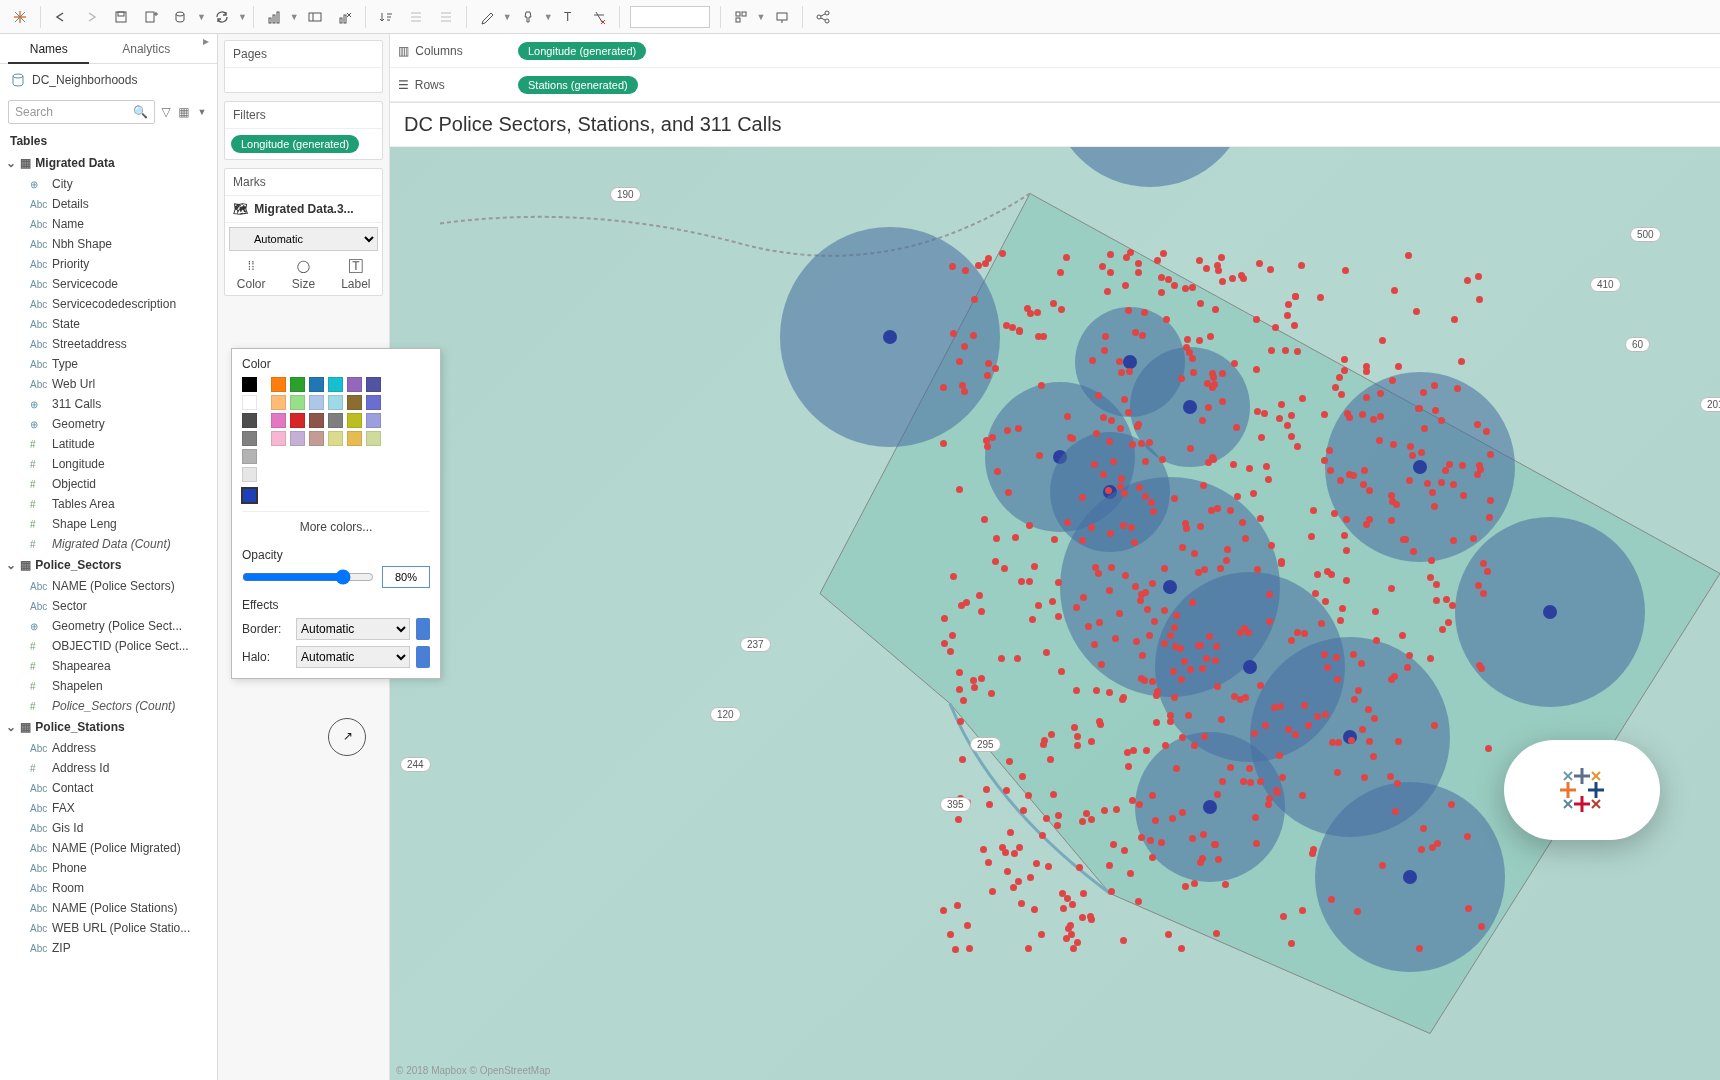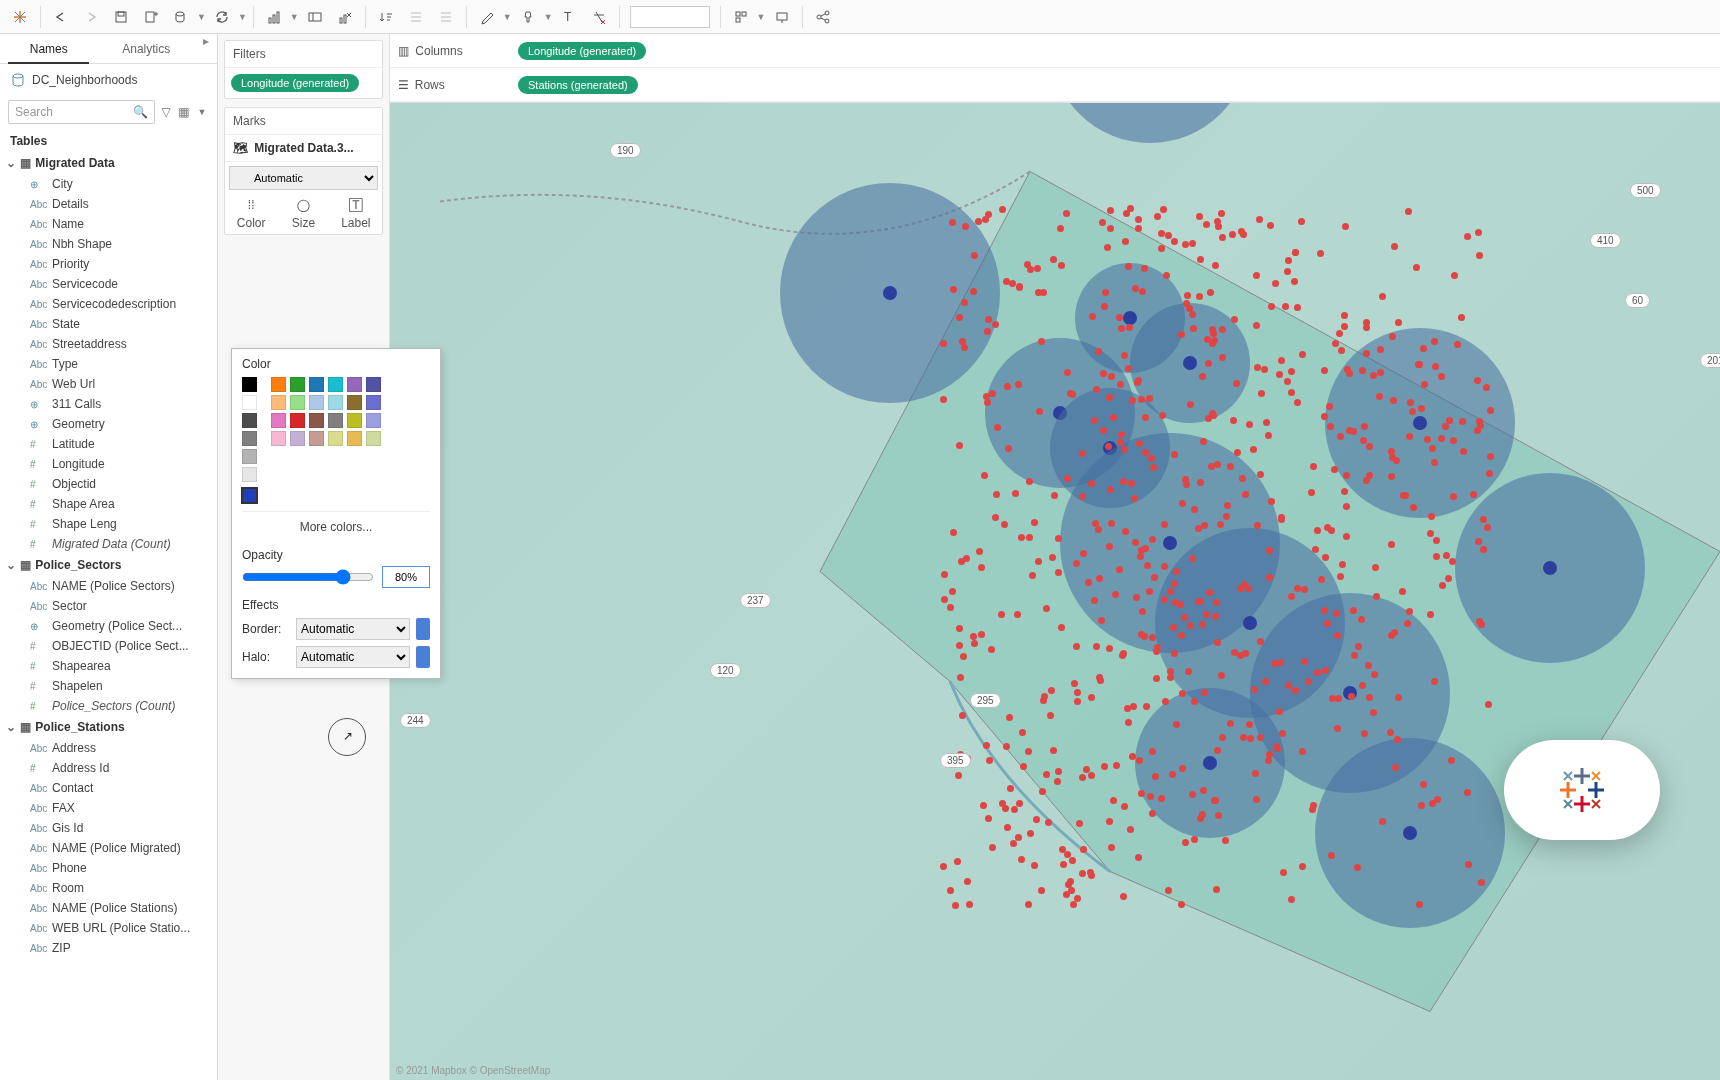--- a/index.html
+++ b/index.html
@@ -339,21 +339,21 @@
         <div class="tree-item num">
           <span class="ficon">#</span>
           <span class="label">Longitude</span>
         </div>
         <div class="tree-item num">
           <span class="ficon">#</span>
           <span class="label">Objectid</span>
         </div>
         <div class="tree-item num">
           <span class="ficon">#</span>
-          <span class="label">Shape Area</span>
+          <span class="label">Tables Area</span>
         </div>
         <div class="tree-item num">
           <span class="ficon">#</span>
           <span class="label">Shape Leng</span>
         </div>
         <div class="tree-item num italic">
           <span class="ficon">#</span>
           <span class="label">Migrated Data (Count)</span>
         </div>
         <div class="tree-group">
@@ -435,20 +435,24 @@
           <span class="label">WEB URL (Police Statio...</span>
         </div>
         <div class="tree-item abc">
           <span class="ficon">Abc</span>
           <span class="label">ZIP</span>
         </div>
       </div>
   </div>
 
   <div class="cards">
+    <div class="card">
+      <div class="card-title">Pages</div>
+      <div class="card-body" style="height:24px;"></div>
+    </div>
     <div class="card">
       <div class="card-title">Filters</div>
       <div class="card-body"><span class="pill">Longitude (generated)</span></div>
     </div>
     <div class="card">
       <div class="card-title">Marks</div>
       <div class="marks-layer">
         <span>🗺</span>
         <span>Migrated Data.3...</span>
       </div>
@@ -471,27 +475,28 @@
         <div class="shelf-pills"><span class="pill">Longitude (generated)</span></div>
       </div>
       <div class="shelf">
         <div class="shelf-label">
             <span>☰</span>
             <span>Rows</span>
           </div>
         <div class="shelf-pills"><span class="pill">Stations (generated)</span></div>
       </div>
     </div>
+    <div class="viz-title">DC Police Sectors, Stations, and 311 Calls</div>
     <div class="viz" id="viz">
       <svg class="dc-shape" style="left:0;top:0;width:100%;height:100%;" viewBox="0 0 1330 920">
         <polygon points="640,40 1330,420 1040,880 720,740 560,550 430,440" fill="rgba(130,195,180,0.5)" stroke="#888" stroke-width="1"></polygon>
         <path d="M 50 70 Q 200 50 350 90 Q 500 130 640 40" fill="none" stroke="#999" stroke-width="2" stroke-dasharray="4 3"></path>
         <path d="M 560 550 Q 600 650 720 740" fill="none" stroke="#7ab" stroke-width="3"></path>
       </svg>
-      <div class="attribution">© 2021 Mapbox © OpenStreetMap</div>
+      <div class="attribution">© 2018 Mapbox © OpenStreetMap</div>
     <div class="route" style="left: 220px; top: 40px;">190</div>
         <div class="route" style="left: 350px; top: 490px;">237</div>
         <div class="route" style="left: 320px; top: 560px;">120</div>
         <div class="route" style="left: 10px; top: 610px;">244</div>
         <div class="route" style="left: 550px; top: 650px;">395</div>
         <div class="route" style="left: 580px; top: 590px;">295</div>
         <div class="route" style="left: 1240px; top: 80px;">500</div>
         <div class="route" style="left: 1200px; top: 130px;">410</div>
         <div class="route" style="left: 1310px; top: 250px;">201</div>
         <div class="route" style="left: 1235px; top: 190px;">60</div>

